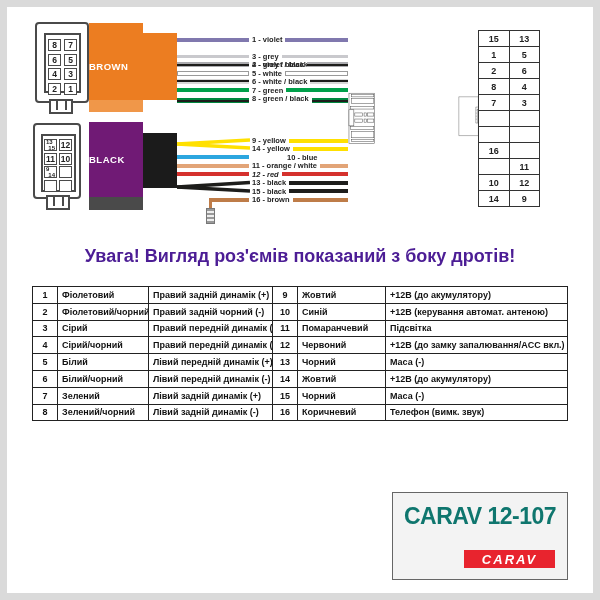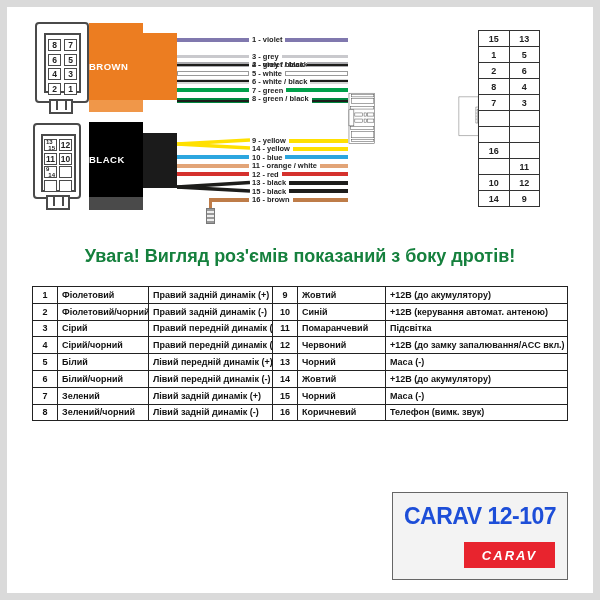--- a/index.html
+++ b/index.html
@@ -37,22 +37,22 @@
   
   #pin-table{position:absolute;left:32px;top:286px;}
   #pin-table table{border-collapse:collapse;width:535px;table-layout:fixed;}
   #pin-table td{border:1px solid #222;height:15.8px;font-size:9px;font-weight:bold;color:#111;
     padding:0 0 0 4px;vertical-align:middle;overflow:hidden;white-space:nowrap;}
   #pin-table td.num{text-align:center;padding:0;}
   
   #footer-box{position:absolute;left:392px;top:492px;width:176px;height:88px;
     background:#F3F3F3;border:1.5px solid #666;box-sizing:border-box;}
   #model-title{width:100%;text-align:center;margin-top:10px;font-size:23px;font-weight:bold;
-    color:#1d4ed8;letter-spacing:-0.5px;}
-  #brand-logo{position:absolute;right:12px;bottom:11px;width:91px;height:26px;display:flex;
+    color:#0f766e;letter-spacing:-0.5px;}
+  #brand-logo{position:absolute;right:12px;bottom:11px;width:91px;height:18px;display:flex;
     align-items:center;justify-content:center;color:#fff;font-weight:bold;font-style:italic;
     font-size:13px;letter-spacing:2px;margin-left:16px;}
   #mute-plug{position:absolute;left:206px;top:208px;width:7px;height:14px;border:1px solid #777;
     background:repeating-linear-gradient(to bottom,#999 0 2px,#eee 2px 4px);}
 </style>
 </head>
 <body>
 
 <div id="frame" style="border-color: rgb(218, 218, 218);"></div>
 
@@ -97,21 +97,21 @@
 <div class="latch" style="left:46px;top:195px;width:20px;height:11px;">
     <div class="inner"></div>
   </div>
 
 <div class="abs" id="brown-main" style="left: 89px; top: 23px; width: 54px; height: 89px; background: rgb(236, 125, 33);">
   <div class="block-label" style="top:38px;">BROWN</div>
 </div>
 <div class="abs" id="brown-band" style="left: 89px; top: 100px; width: 54px; height: 12px; background: rgb(240, 151, 73);"></div>
 <div class="abs" id="brown-side" style="left: 143px; top: 33px; width: 34px; height: 67px; background: rgb(236, 125, 33);"></div>
 
-<div class="abs" id="black-main" style="left: 89px; top: 122px; width: 54px; height: 75px; background: #000000;">
+<div class="abs" id="black-main" style="left: 89px; top: 122px; width: 54px; height: 75px; background: #701a75;">
   <div class="block-label" style="top:32px;">BLACK</div>
 </div>
 <div class="abs" id="black-band" style="left: 89px; top: 197px; width: 54px; height: 13px; background: rgb(74, 74, 74);"></div>
 <div class="abs" id="black-side" style="left: 143px; top: 133px; width: 34px; height: 55px; background: rgb(27, 27, 27);"></div>
 
 <div id="wires-top">
     <div class="wire-row" style="top: 35px;">
       <div class="wseg wseg-left" style="height: 4px; background: rgb(128, 120, 174);"></div>
       <span class="wlabel">1 - violet</span>
       <div class="wseg wseg-right" style="height: 4px; background: rgb(128, 120, 174);"></div>
@@ -156,31 +156,31 @@
     <div class="wire-row" style="top: 136px;">
       <div class="wseg wseg-left" style="height: 4px; background: rgb(255, 224, 0); visibility: hidden;"></div>
       <span class="wlabel">9 - yellow</span>
       <div class="wseg wseg-right" style="height: 4px; background: rgb(255, 224, 0);"></div>
     </div>
     <div class="wire-row" style="top: 144.45px;">
       <div class="wseg wseg-left" style="height: 4px; background: rgb(255, 224, 0); visibility: hidden;"></div>
       <span class="wlabel">14 - yellow</span>
       <div class="wseg wseg-right" style="height: 4px; background: rgb(255, 224, 0);"></div>
     </div>
-    <div class="wire-row" style="top: 152.9px;">
+    <div class="wire-row" style="top: 152.9px; gap: 35px;">
       <div class="wseg wseg-left" style="height: 4px; background: rgb(44, 166, 223);"></div>
       <span class="wlabel">10 - blue</span>
       <div class="wseg wseg-right" style="height: 4px; background: rgb(44, 166, 223);"></div>
     </div>
     <div class="wire-row" style="top: 161.35px;">
       <div class="wseg wseg-left" style="height: 4px; background: rgb(226, 164, 119);"></div>
       <span class="wlabel">11 - orange / white</span>
       <div class="wseg wseg-right" style="height: 4px; background: rgb(226, 164, 119);"></div>
     </div>
-    <div class="wire-row" style="top: 169.8px;">
+    <div class="wire-row" style="top: 169.8px; font-style: italic;">
       <div class="wseg wseg-left" style="height: 4px; background: rgb(213, 49, 45);"></div>
       <span class="wlabel">12 - red</span>
       <div class="wseg wseg-right" style="height: 4px; background: rgb(213, 49, 45);"></div>
     </div>
     <div class="wire-row" style="top: 178.25px;">
       <div class="wseg wseg-left" style="height: 4px; background: rgb(29, 29, 27); visibility: hidden;"></div>
       <span class="wlabel">13 - black</span>
       <div class="wseg wseg-right" style="height: 4px; background: rgb(29, 29, 27);"></div>
     </div>
     <div class="wire-row" style="top: 186.7px;">
@@ -254,21 +254,21 @@
     <div class="iso-cell">16</div>
     <div class="iso-cell"></div>
     <div class="iso-cell"></div>
     <div class="iso-cell">11</div>
     <div class="iso-cell">10</div>
     <div class="iso-cell">12</div>
     <div class="iso-cell">14</div>
     <div class="iso-cell">9</div>
   </div>
 
-<div id="warning" style="color: #15803d;">Увага! Вигляд роз'ємів показаний з боку дротів!</div>
+<div id="warning" style="color: #4c1d95;">Увага! Вигляд роз'ємів показаний з боку дротів!</div>
 
 <div id="pin-table">
   <table>
     <colgroup>
       <col style="width:25px">
         <col style="width:91px">
         <col style="width:124px">
       <col style="width:25px">
         <col style="width:88px">
         <col style="width:182px">
@@ -278,21 +278,21 @@
           <td class="num">1</td>
           <td>Фіолетовий</td>
           <td>Правий задній динамік (+)</td>
           <td class="num">9</td>
           <td>Жовтий</td>
           <td>+12В (до акумулятору)</td>
         </tr>
         <tr>
           <td class="num">2</td>
           <td>Фіолетовий/чорний</td>
-          <td>Правий задній динамік (-)</td>
+          <td>Правий задній чорний (-)</td>
           <td class="num">10</td>
           <td>Синій</td>
           <td>+12В (керування автомат. антеною)</td>
         </tr>
         <tr>
           <td class="num">3</td>
           <td>Сірий</td>
           <td>Правий передній динамік (+)</td>
           <td class="num">11</td>
           <td>Помаранчевий</td>

